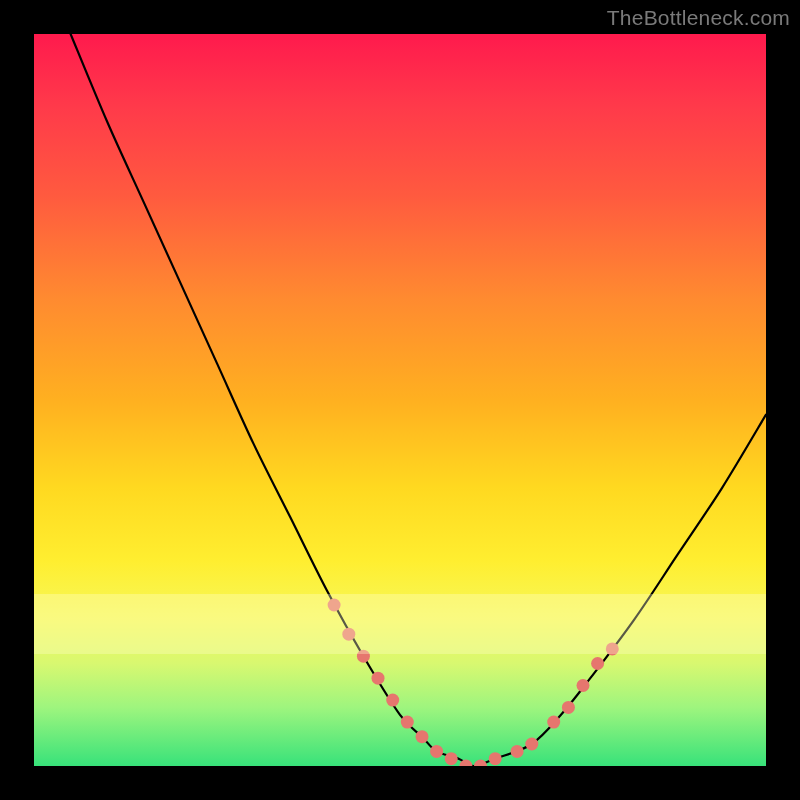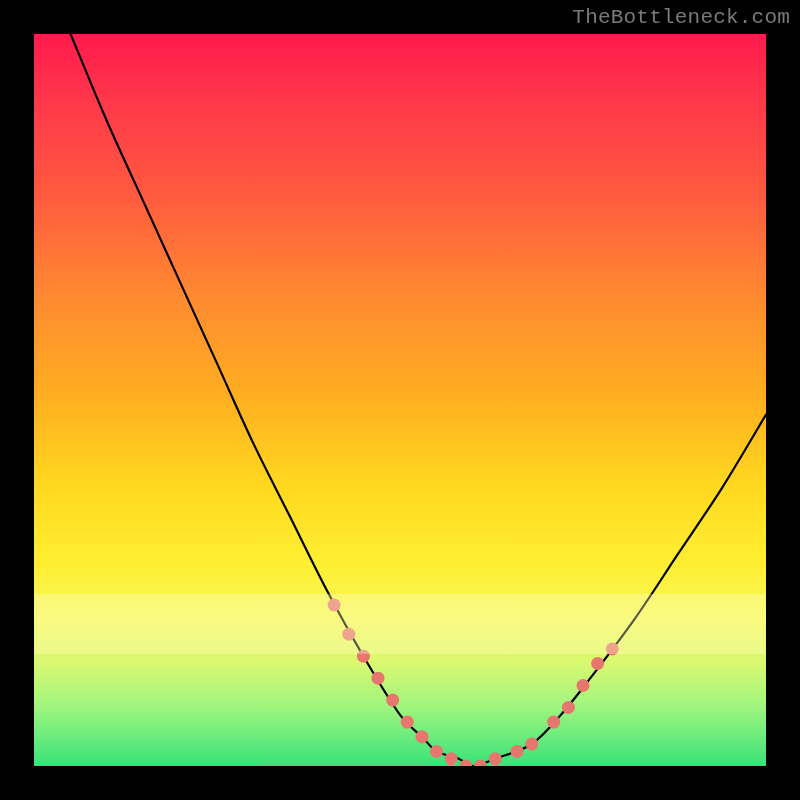--- a/index.html
+++ b/index.html
@@ -58,21 +58,20 @@
     height: 732px;
   }
   .watermark {
     position: absolute;
     top: 6px;
     right: 10px;
     color: #7a7a7a;
     font-size: 21px;
     font-weight: 500;
     letter-spacing: 0.2px;
-    font-family: Liberation Mono, monospace;
   }
 </style>
 </head>
 <body>
 
 <div class="frame">
   <div class="plot-area">
     <svg class="curve" viewBox="0 0 732 732">
       <g>
         <path id="curve-path" fill="none" stroke="#000000" stroke-width="2.2" stroke-linecap="round" d="M 36.6 0.0 C 42.7 14.6, 61.0 59.8, 73.2 87.8 C 85.4 115.9, 97.6 141.5, 109.8 168.4 C 122.0 195.2, 134.2 222.0, 146.4 248.9 C 158.6 275.7, 170.8 302.6, 183.0 329.4 C 195.2 356.2, 207.4 384.3, 219.6 409.9 C 231.8 435.5, 244.0 458.7, 256.2 483.1 C 268.4 507.5, 280.6 533.1, 292.8 556.3 C 305.0 579.5, 317.2 601.5, 329.4 622.2 C 341.6 642.9, 356.2 667.3, 366.0 680.8 C 375.8 694.2, 381.9 696.6, 388.0 702.7 C 394.1 708.8, 396.5 713.7, 402.6 717.4 C 408.7 721.0, 418.5 722.2, 424.6 724.7 C 430.7 727.1, 433.1 732.0, 439.2 732.0 C 445.3 732.0, 451.4 728.3, 461.2 724.7 C 470.9 721.0, 486.8 717.4, 497.8 710.0 C 508.7 702.7, 517.3 691.7, 527.0 680.8 C 536.8 669.8, 544.1 660.0, 556.3 644.2 C 568.5 628.3, 585.6 606.3, 600.2 585.6 C 614.9 564.9, 629.5 541.7, 644.2 519.7 C 658.8 497.8, 673.4 477.0, 688.1 453.8 C 702.7 430.7, 724.7 392.8, 732.0 380.6"></path>

